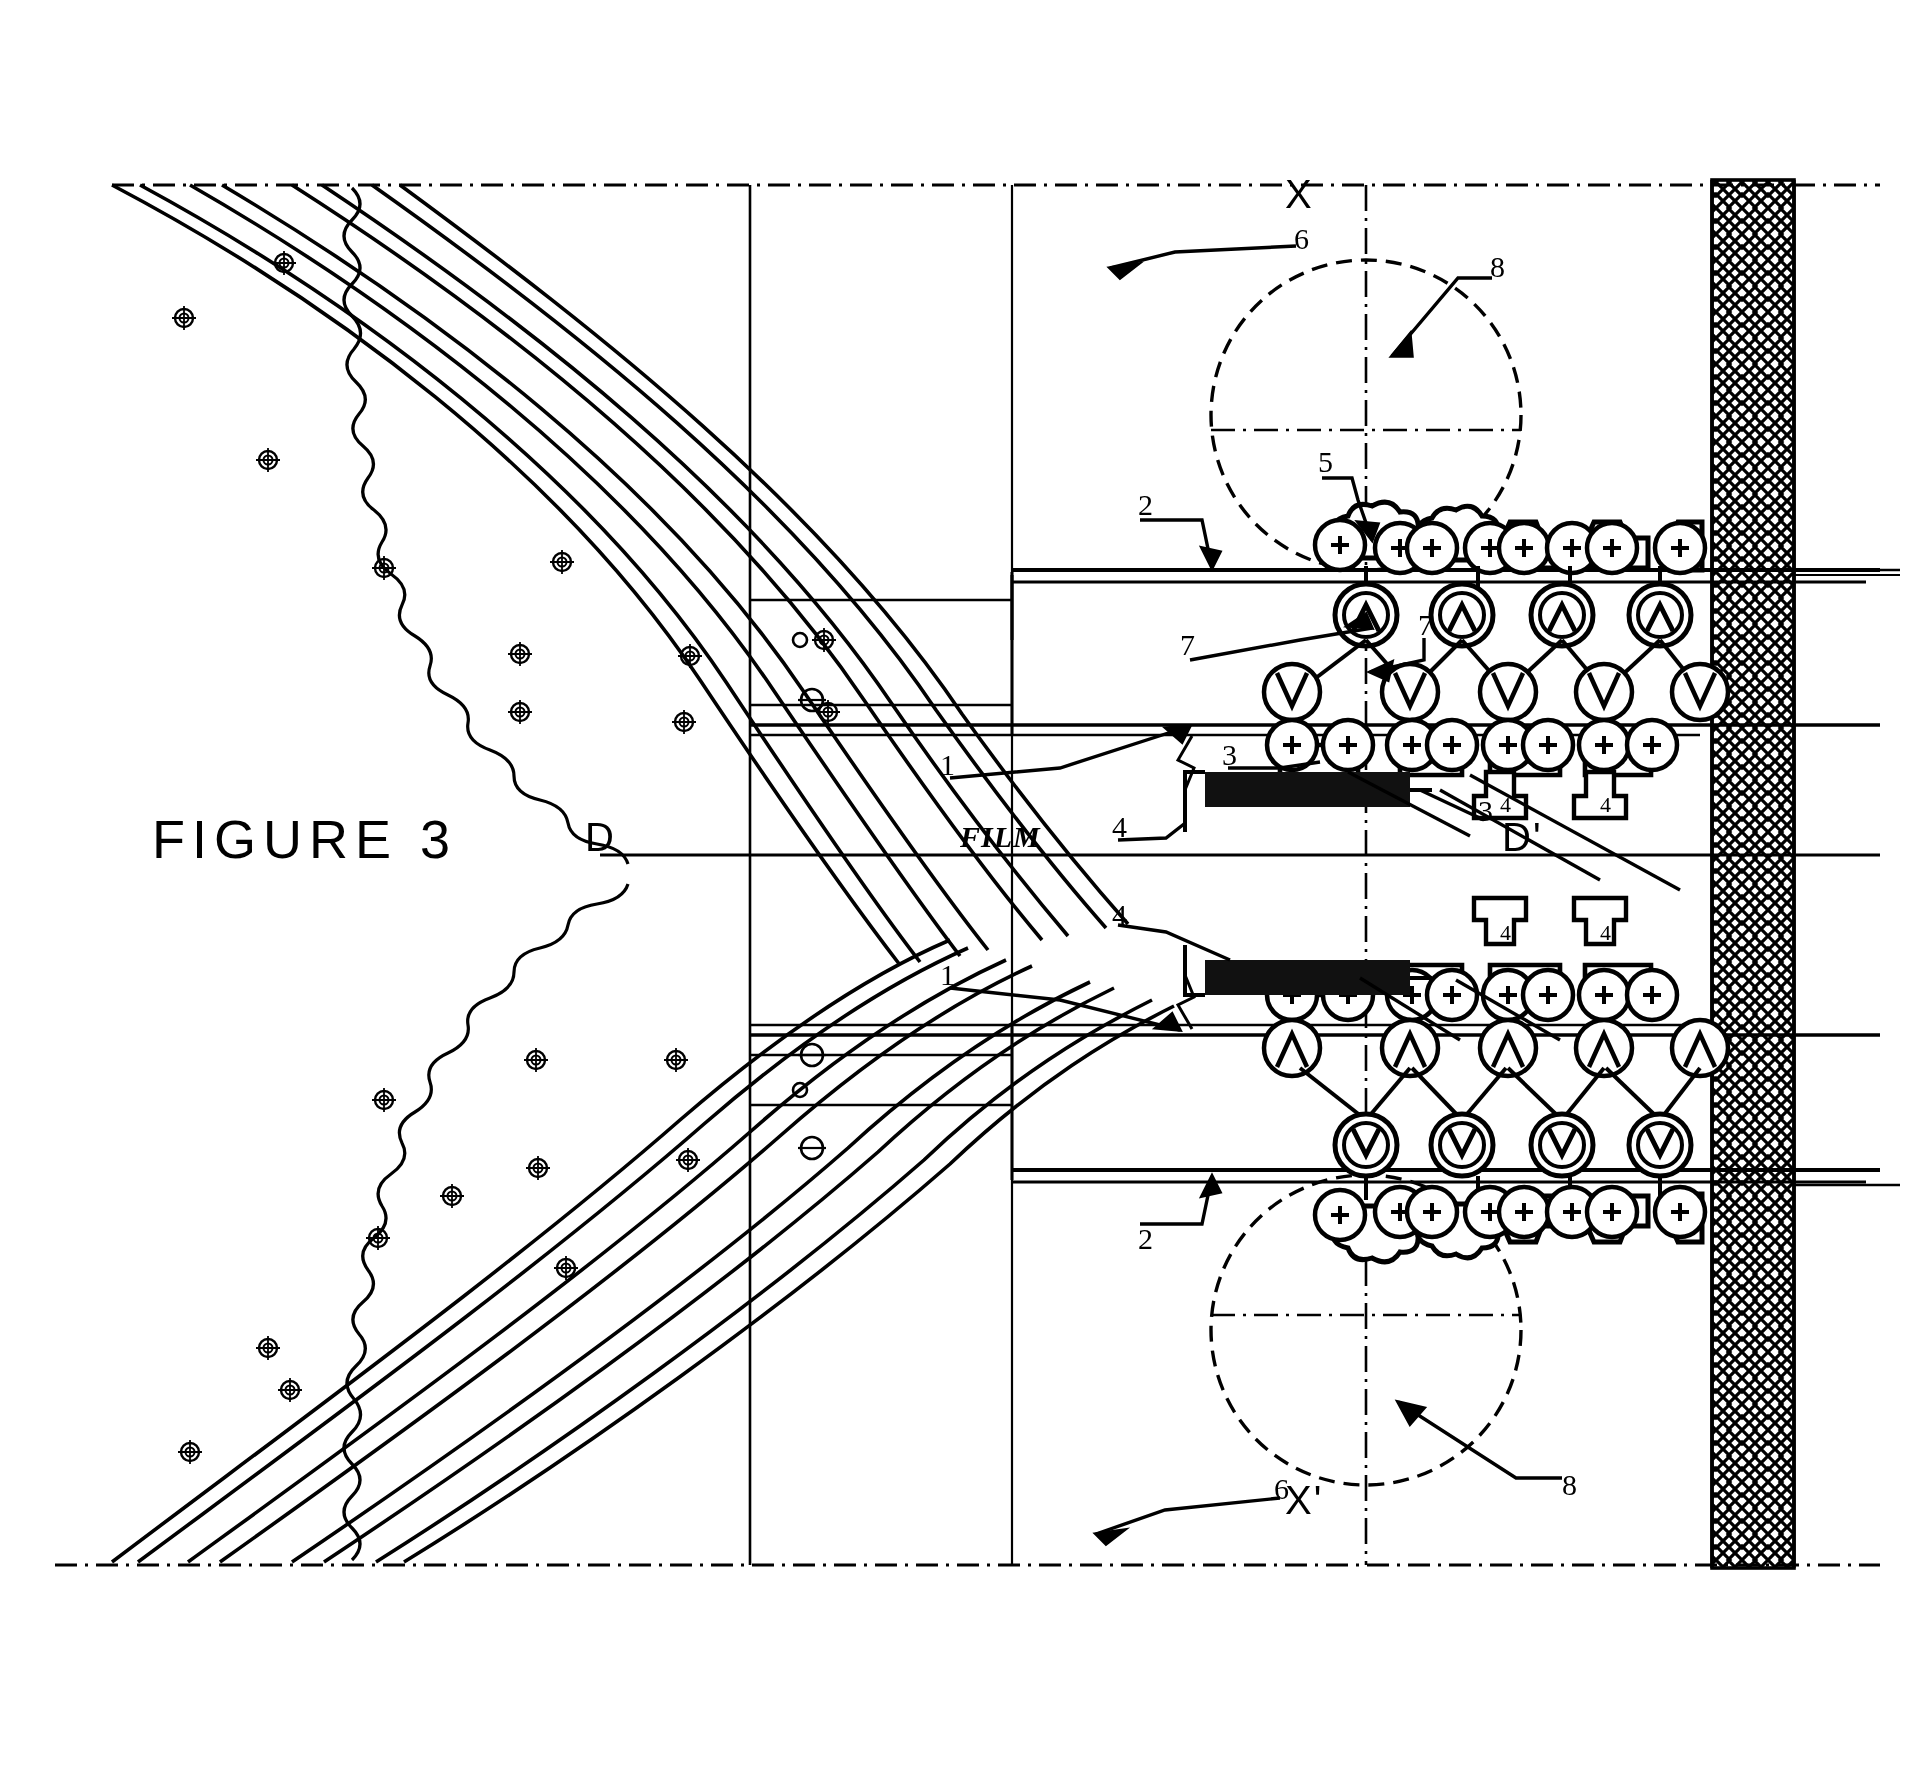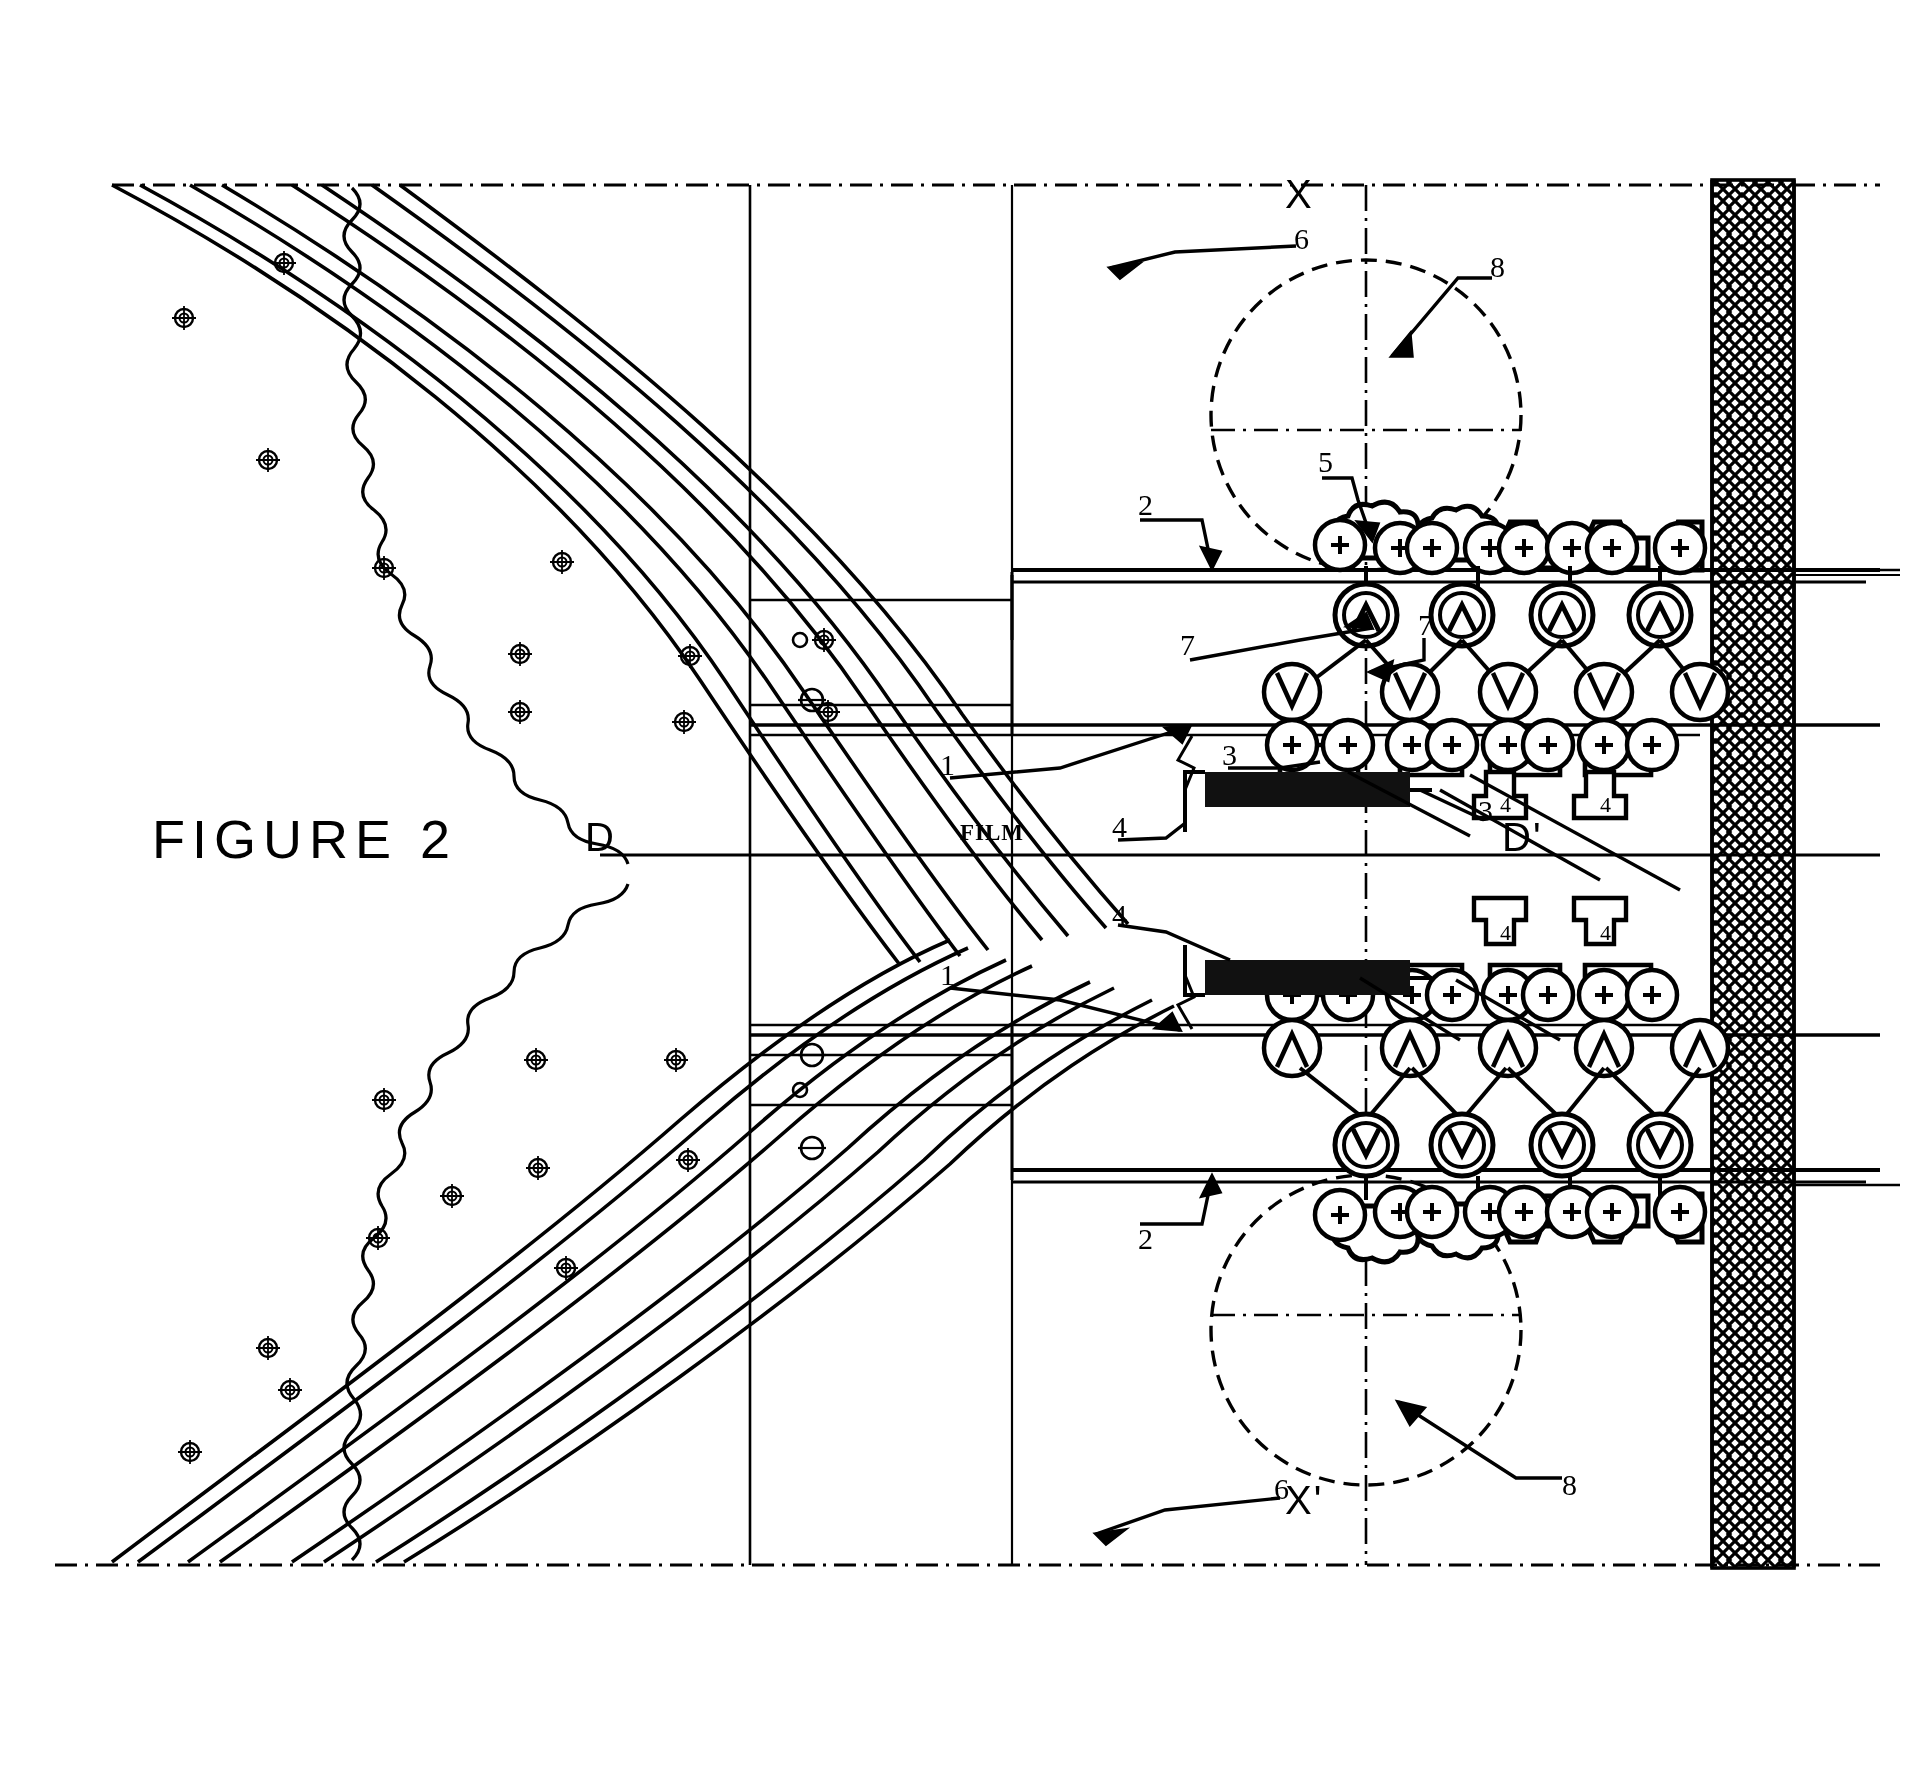--- a/index.html
+++ b/index.html
@@ -20,22 +20,23 @@
     user-select:none;
   }
   .fig-title{
     font-size:54px;
     letter-spacing:7px;
     font-weight:400;
   }
   .axis-letter{font-size:40px;letter-spacing:2px;}
   .film-label{
     font-family:"Liberation Serif",serif;
+    font-style:italic;
     font-weight:bold;
-    font-size:23px;
+    font-size:30px;
     letter-spacing:1px;
   }
   .callout{font-size:30px;font-family:"Liberation Serif",serif;}
 </style>
 </head>
 <body>
 
 <div id="sheet">
 
   <svg id="fig" viewBox="0 0 1920 1785" xmlns="http://www.w3.org/2000/svg">
@@ -401,21 +402,21 @@
       <path d="M 1096 1534 l 28 -4 l -18 14 z" fill="#000"></path>
 
       <path d="M 1562 1478 L 1516 1478 L 1398 1402"></path>
       <path d="M 1398 1402 l 26 6 l -14 16 z" fill="#000"></path>
 
       <path d="M 1460 1040 L 1360 978"></path>
       <path d="M 1560 1040 L 1456 980"></path>
     </g>
   </svg>
 
-  <div class="lbl fig-title" style="left:152px;top:808px;">FIGURE 2</div>
+  <div class="lbl fig-title" style="left:152px;top:808px;">FIGURE 3</div>
 
   <div class="lbl axis-letter" style="left:585px;top:815px;">D</div>
 
   <div class="lbl axis-letter" style="left:1502px;top:815px;">D'</div>
 
   <div class="lbl axis-letter" style="left:1285px;top:172px;">X</div>
 
   <div class="lbl axis-letter" style="left:1285px;top:1478px;">X'</div>
 
   <div class="lbl film-label" style="left:960px;top:820px;">FILM</div>

